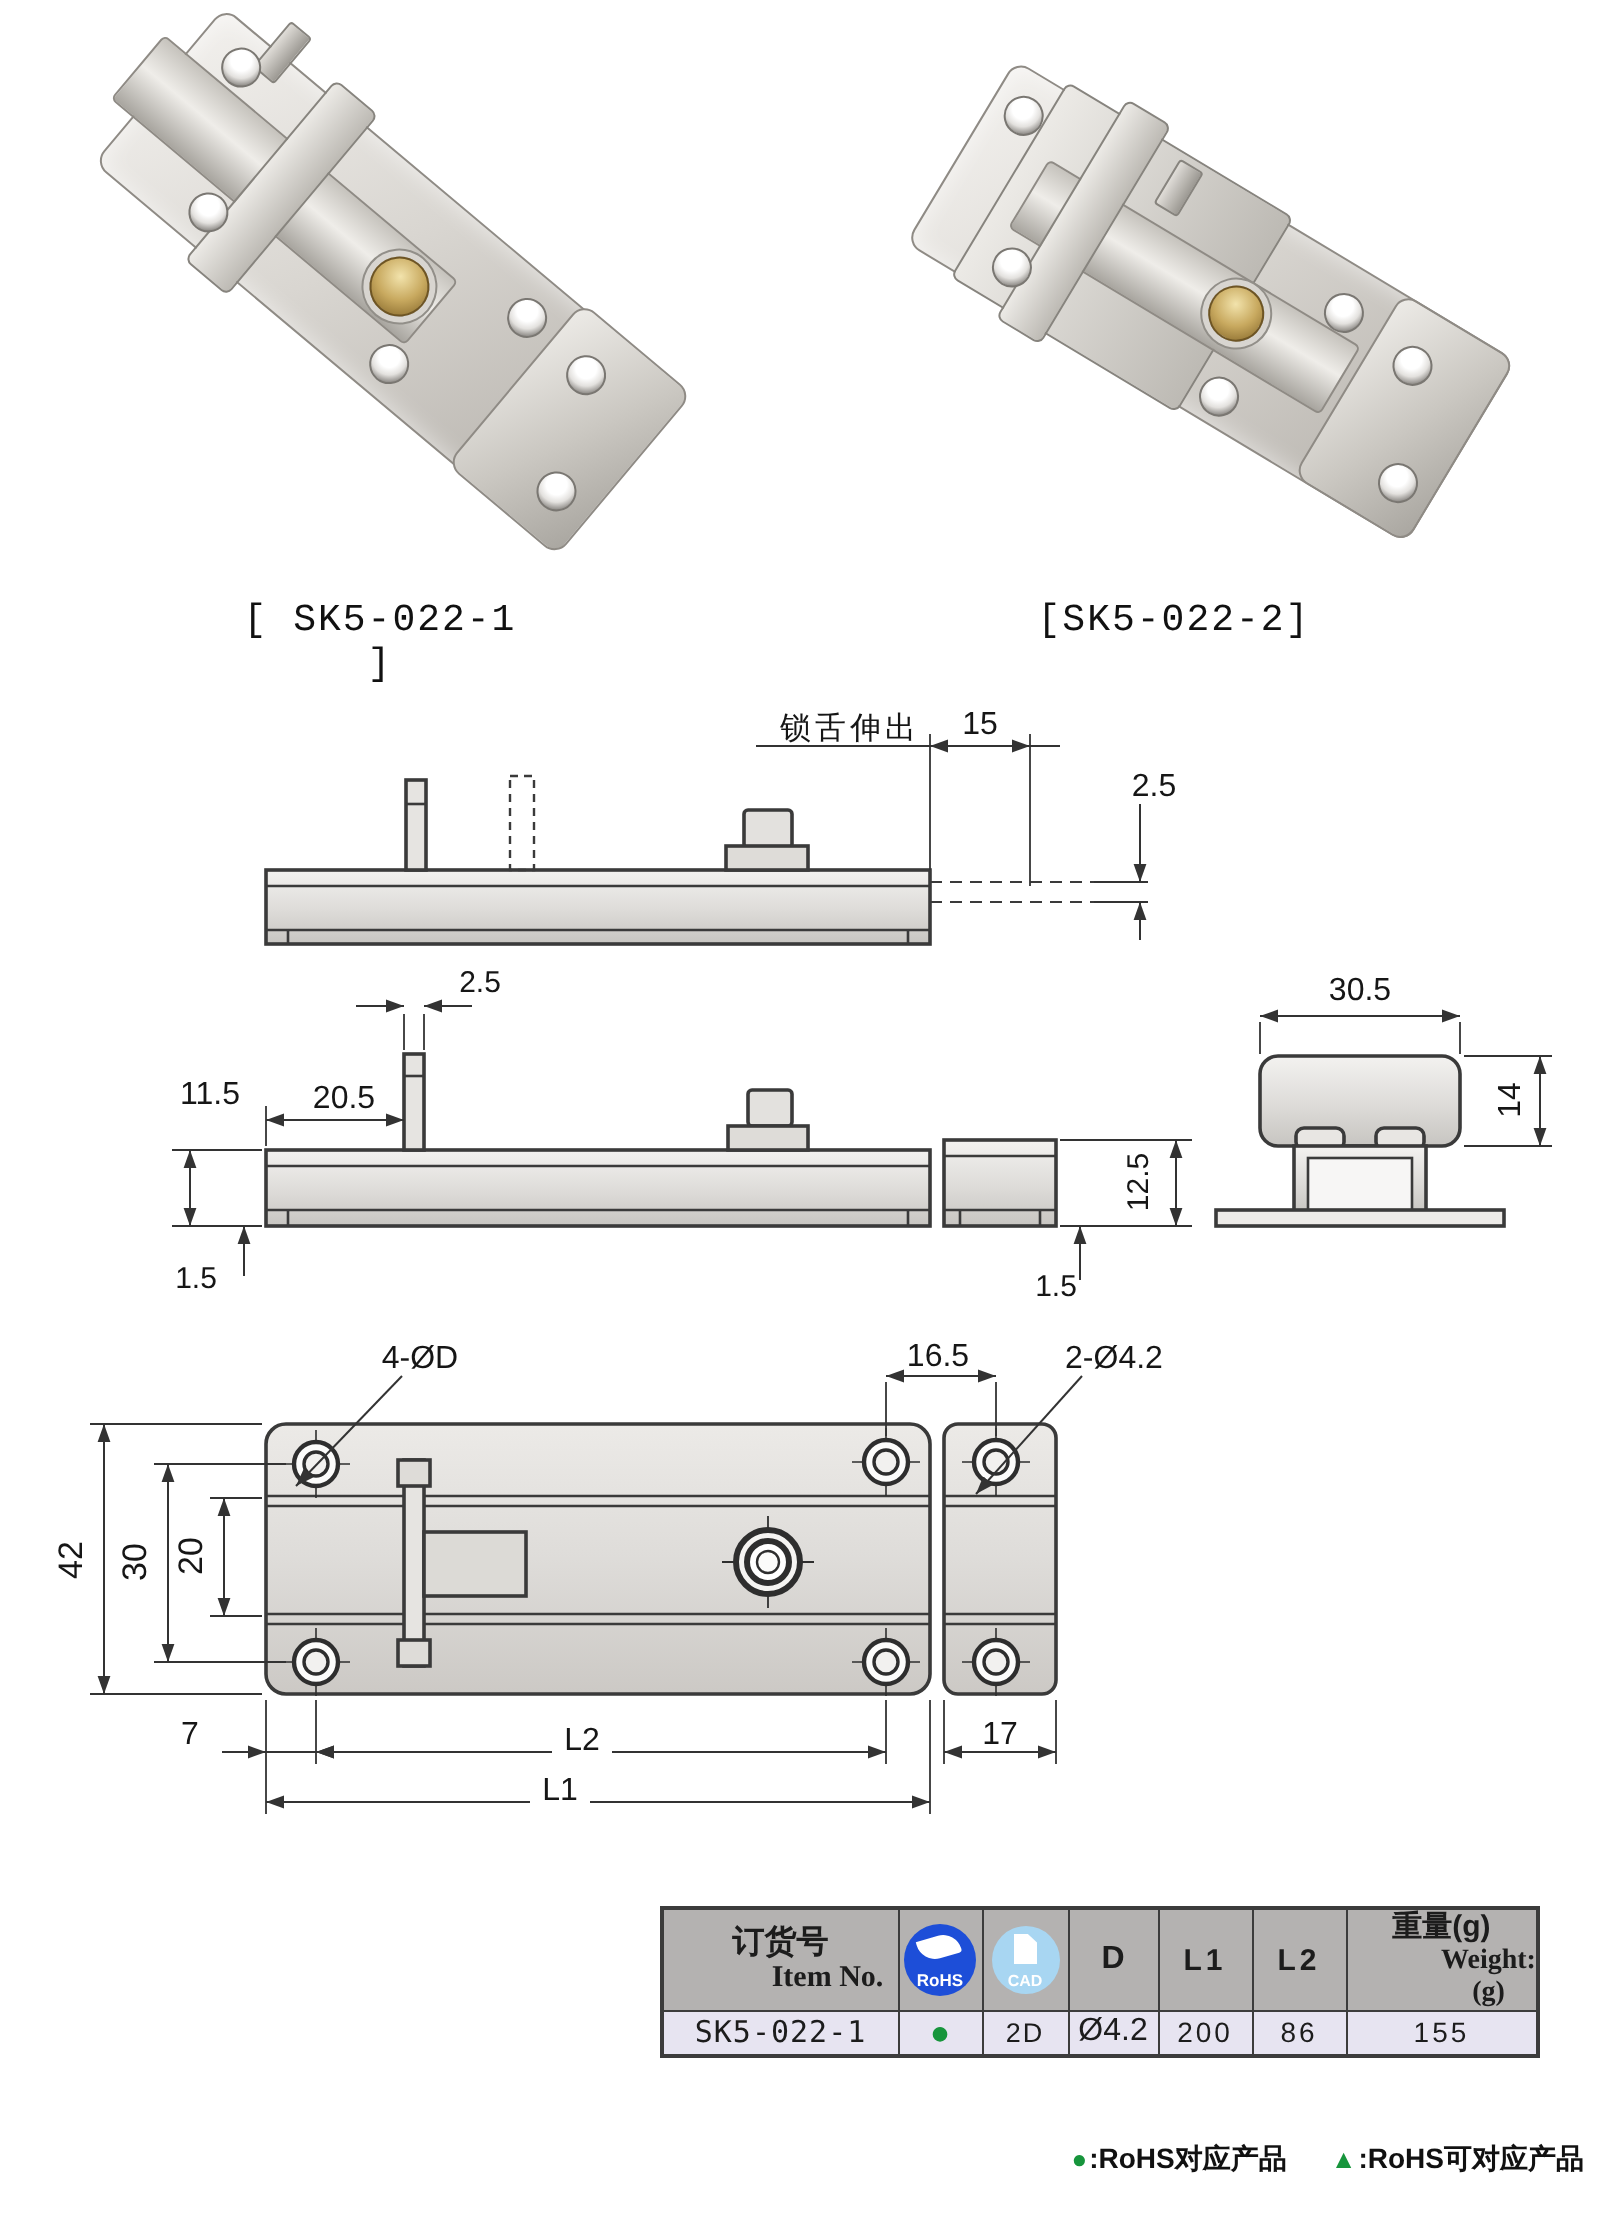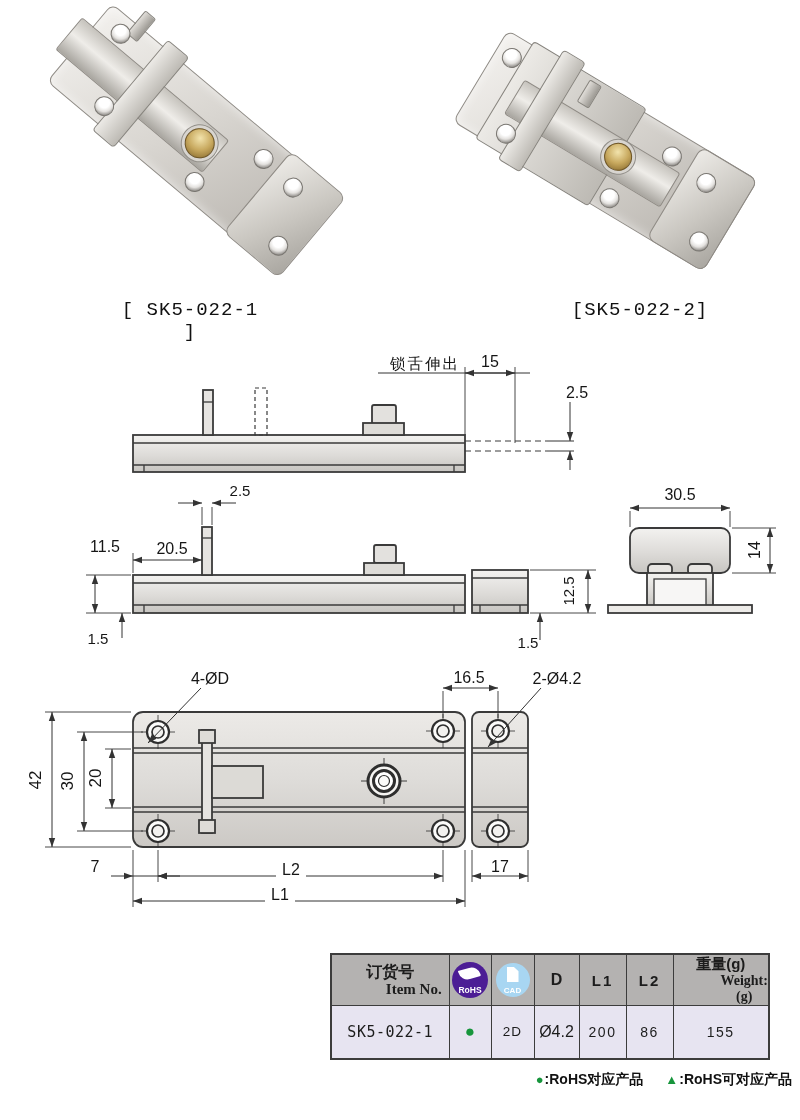--- a/index.html
+++ b/index.html
@@ -33,32 +33,32 @@
   svg text{font-family:"Liberation Sans",sans-serif;fill:#161616;}
   .dim  {stroke:#333;stroke-width:1;fill:none;}
   .ext  {stroke:#333;stroke-width:0.9;fill:none;}
   .part {stroke:#3a3a3a;stroke-width:1.8;}
   .part2{stroke:#3a3a3a;stroke-width:1.3;fill:none;}
 
   
   table.spec{position:absolute;left:330px;top:953px;border-collapse:collapse;border:2px solid #3c3c3c;}
   table.spec th,table.spec td{border:1.6px solid #3c3c3c;text-align:center;vertical-align:middle;padding:0;}
   table.spec thead tr{height:42px;background:#b4b2b1;}
-  table.spec tbody tr{height:53px;}
+  table.spec tbody tr{height:22px;}
   tr.row-a{background:#e7e4f1;}
   tr.row-b{background:#ffffff;}
   .hdr-cn{font-size:16px;line-height:18px;}
   .hdr-en{font-family:"Liberation Serif",serif;font-size:15px;line-height:16px;margin-left:47px;}
   .cell-item{font-family:"DejaVu Sans Mono",monospace;font-size:15px;letter-spacing:0.5px;}
   .cell-num{font-size:14px;letter-spacing:1.5px;}
   .cell-dia{font-size:16px;}
   .cell-cad{font-size:13.5px;letter-spacing:1px;}
   .dot-green{color:#17953c;font-size:17px;line-height:1;}
 
-  .badge-rohs{position:relative;width:36px;height:36px;border-radius:50%;background:#4c1d95;margin:6px auto;}
+  .badge-rohs{position:relative;width:36px;height:36px;border-radius:50%;background:#1d4ed8;margin:6px auto;}
   .badge-rohs .leaf{position:absolute;top:6px;left:7px;width:21px;height:11px;background:#fff;
         border-radius:0 12px 2px 12px;transform:rotate(-16deg);}
   .badge-rohs .txt{position:absolute;bottom:3px;left:0;width:100%;text-align:center;
         color:#fff;font-size:8.5px;font-weight:bold;}
   .badge-cad{position:relative;width:34px;height:34px;border-radius:50%;background:#a8d6f2;margin:0 auto;}
   .badge-cad .doc{position:absolute;top:4px;left:11px;width:12px;height:15px;background:#fff;
         clip-path:polygon(0 0,62% 0,100% 28%,100% 100%,0 100%);}
   .badge-cad .txt{position:absolute;bottom:2px;left:0;width:100%;text-align:center;
         color:#fff;font-size:8px;font-weight:bold;}
 
@@ -103,21 +103,21 @@
     <div class="hole" style="left:196px;top:14px;"></div>
     <div class="hole" style="left:164px;top:82px;"></div>
     <div class="brass" style="left:146px;top:38px;width:26px;height:26px;"></div>
     <div class="keeper-plate" style="left:226px;top:0;width:64px;height:105px;">
       <div class="hole" style="left:12px;top:18px;"></div>
       <div class="hole" style="left:36px;top:72px;"></div>
     </div>
   </div>
 
   <div class="photo-label" style="left:110px;top:299px;width:160px;">[ SK5-022-1 ]</div>
-  <div class="photo-label" style="left:557px;top:299px;width:166px;">[SK5-022-2]</div>
+  <div class="photo-label" style="left:504px;top:299px;width:166px;">[SK5-022-2]</div>
 
   <svg style="left:60px;top:340px;" width="740" height="140" viewBox="0 0 740 140">
     <defs>
       <marker id="m1" markerWidth="10" markerHeight="8" refX="9" refY="4" orient="auto-start-reverse">
         <path d="M0,0.8 L9,4 L0,7.2 z" fill="#333"></path>
       </marker>
       <linearGradient id="g1" x1="0" y1="0" x2="0" y2="1">
         <stop offset="0" stop-color="#f3f2f0"></stop>
           <stop offset="0.55" stop-color="#dddbd8"></stop>
           <stop offset="1" stop-color="#c7c5c1"></stop>

